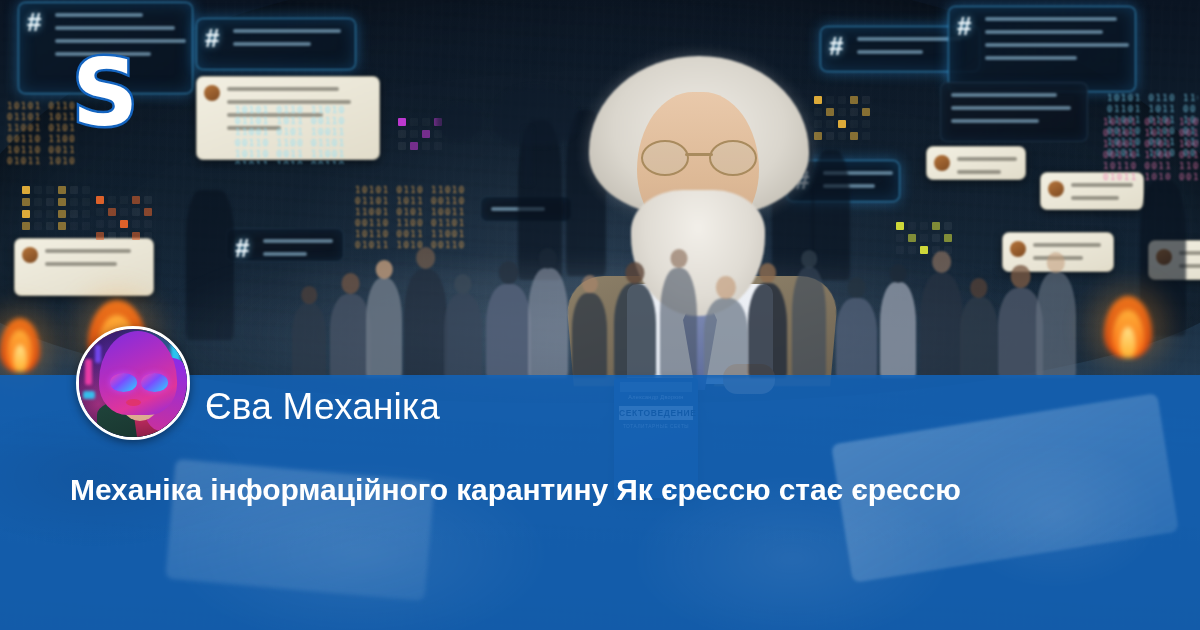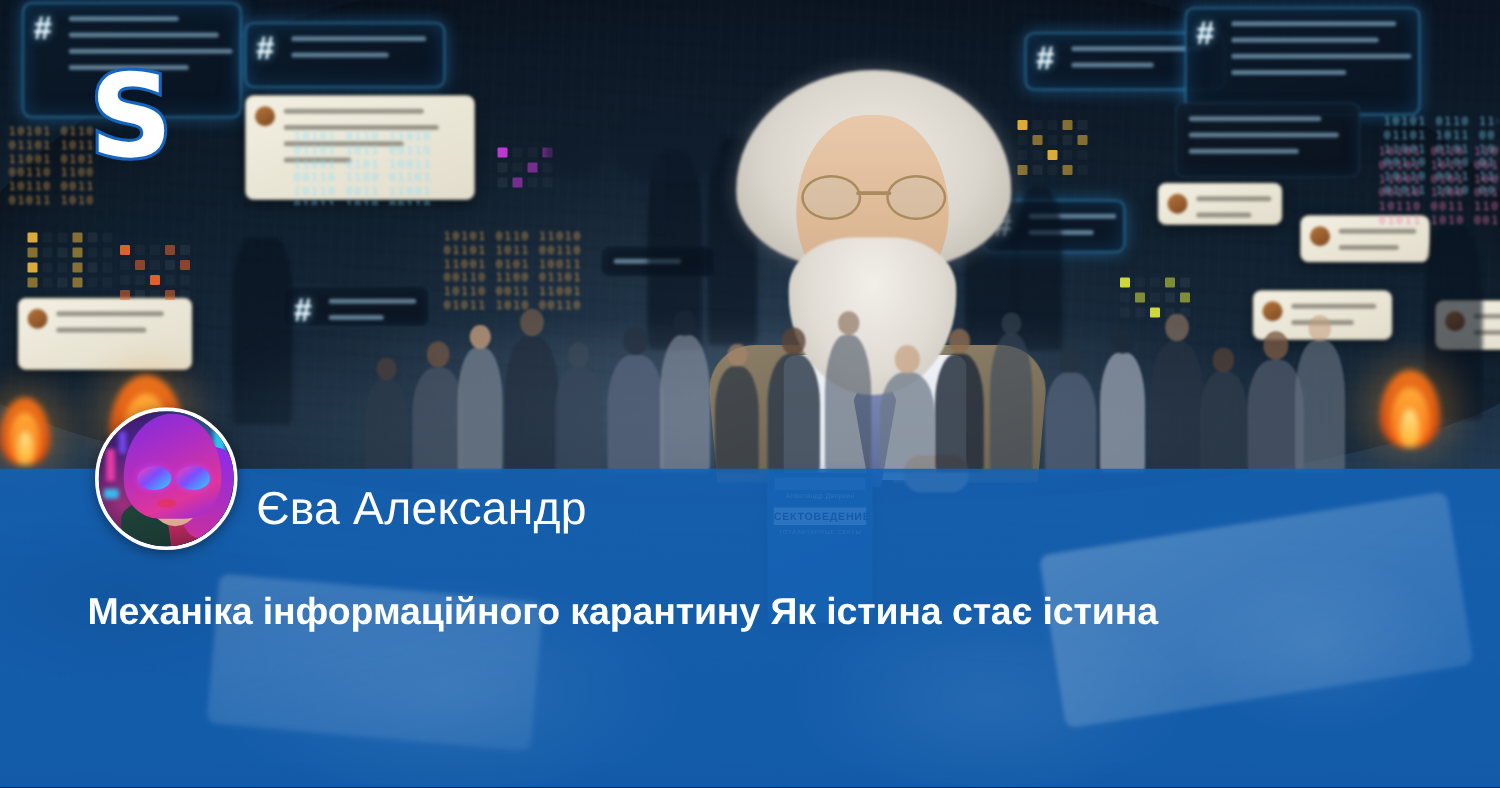--- a/index.html
+++ b/index.html
@@ -691,17 +691,17 @@
     <div class="av-hair2"></div>
     <div class="av-face"></div>
     <div class="av-hair"></div>
     <div class="av-glass">
       <div class="av-lens l"></div>
         <div class="av-lens r"></div>
     </div>
     <div class="av-lip"></div>
   </div>
 
-  <div class="author-name">Єва Александр</div>
-
-  <div class="headline">Механіка інформаційного карантину Як істина стає істина</div>
+  <div class="author-name">Єва Механіка</div>
+
+  <div class="headline">Механіка інформаційного карантину Як єрессю стає єрессю</div>
 
 </div>
 
 </body></html>

